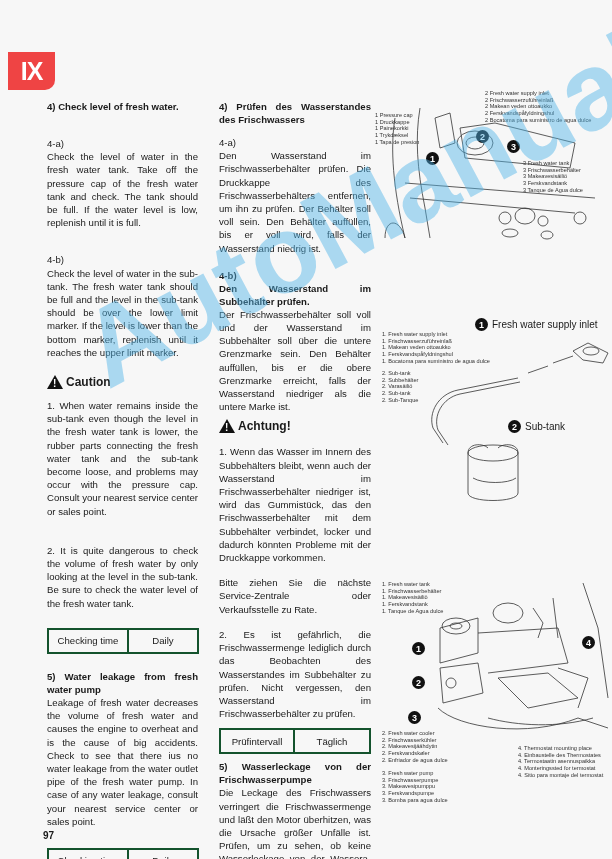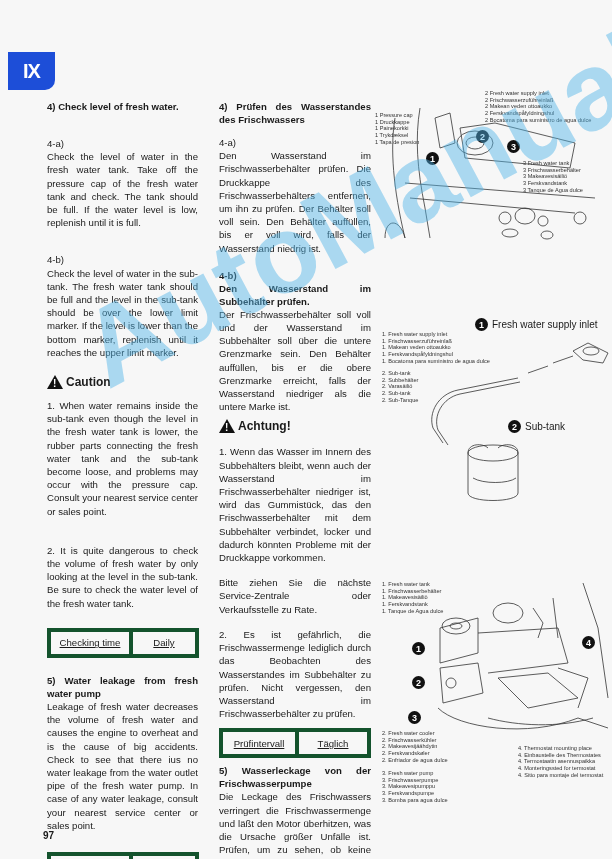--- a/index.html
+++ b/index.html
@@ -1,26 +1,26 @@
 <!DOCTYPE html>
 <html><head>
 <meta charset="utf-8">
 <style>
   html,body{margin:0;padding:0;}
   body{width:612px;height:859px;background:#f7f7f7;position:relative;overflow:hidden;font-family:"Liberation Sans",sans-serif;color:#1a1a1a;}
   .abs{position:absolute;}
-  .tab{left:8px;top:52px;width:47px;height:38px;background:#1d4ed8;border-bottom-right-radius:10px;color:#fff;font-weight:bold;font-size:20px;display:flex;align-items:center;justify-content:center;letter-spacing:-1px;font-family:"Liberation Sans",sans-serif;}
+  .tab{left:8px;top:52px;width:47px;height:38px;background:#ef4444;border-bottom-right-radius:10px;color:#fff;font-weight:bold;font-size:25px;display:flex;align-items:center;justify-content:center;letter-spacing:-1px;font-family:"Liberation Sans",sans-serif;}
   .col{font-size:9.6px;line-height:13.2px;text-align:justify;}
   .col p{margin:0;}
   .h{font-weight:bold;font-size:9.6px;line-height:13px;}
   .caution{font-weight:bold;font-size:12px;display:flex;align-items:flex-end;gap:3px;}
   .tri{width:0;height:0;border-left:8px solid transparent;border-right:8px solid transparent;border-bottom:14px solid #111;position:relative;}
   .tri::after{content:"!";position:absolute;left:-2px;top:2px;color:#fff;font-size:10px;font-weight:bold;}
   table.chk{border-collapse:collapse;font-size:9.6px;}
-  table.chk td{border:4px solid #14532d;text-align:center;height:20px;text-decoration:underline;}
+  table.chk td{border:2px solid #14532d;text-align:center;height:20px;}
   .legend{font-size:5.6px;line-height:6.7px;color:#333;white-space:nowrap;}
   .num{display:inline-flex;width:13px;height:13px;border-radius:50%;background:#111;color:#fff;font-size:9px;font-weight:bold;align-items:center;justify-content:center;}
   .callout{font-size:10px;display:flex;align-items:center;gap:4px;white-space:nowrap;}
   .watermark{left:60px;top:300px;font-size:110px;font-weight:bold;color:#4fb4e8;opacity:0.45;transform:rotate(-28deg);transform-origin:left top;white-space:nowrap;pointer-events:none;}
   .pagenum{left:43px;top:830px;font-weight:bold;font-size:10px;}
   svg{overflow:visible;}
 </style>
 </head>
 <body>
 

